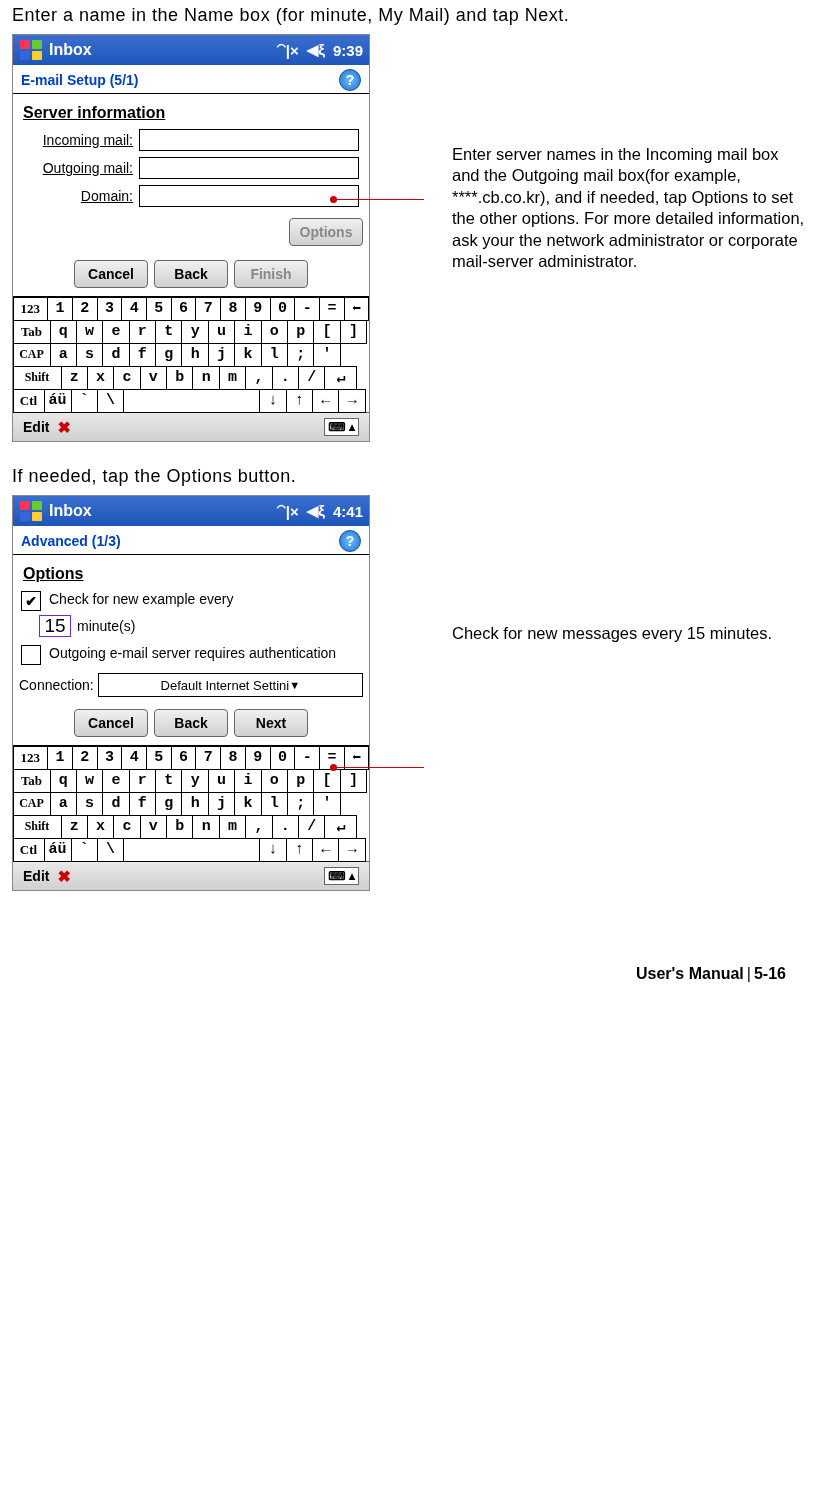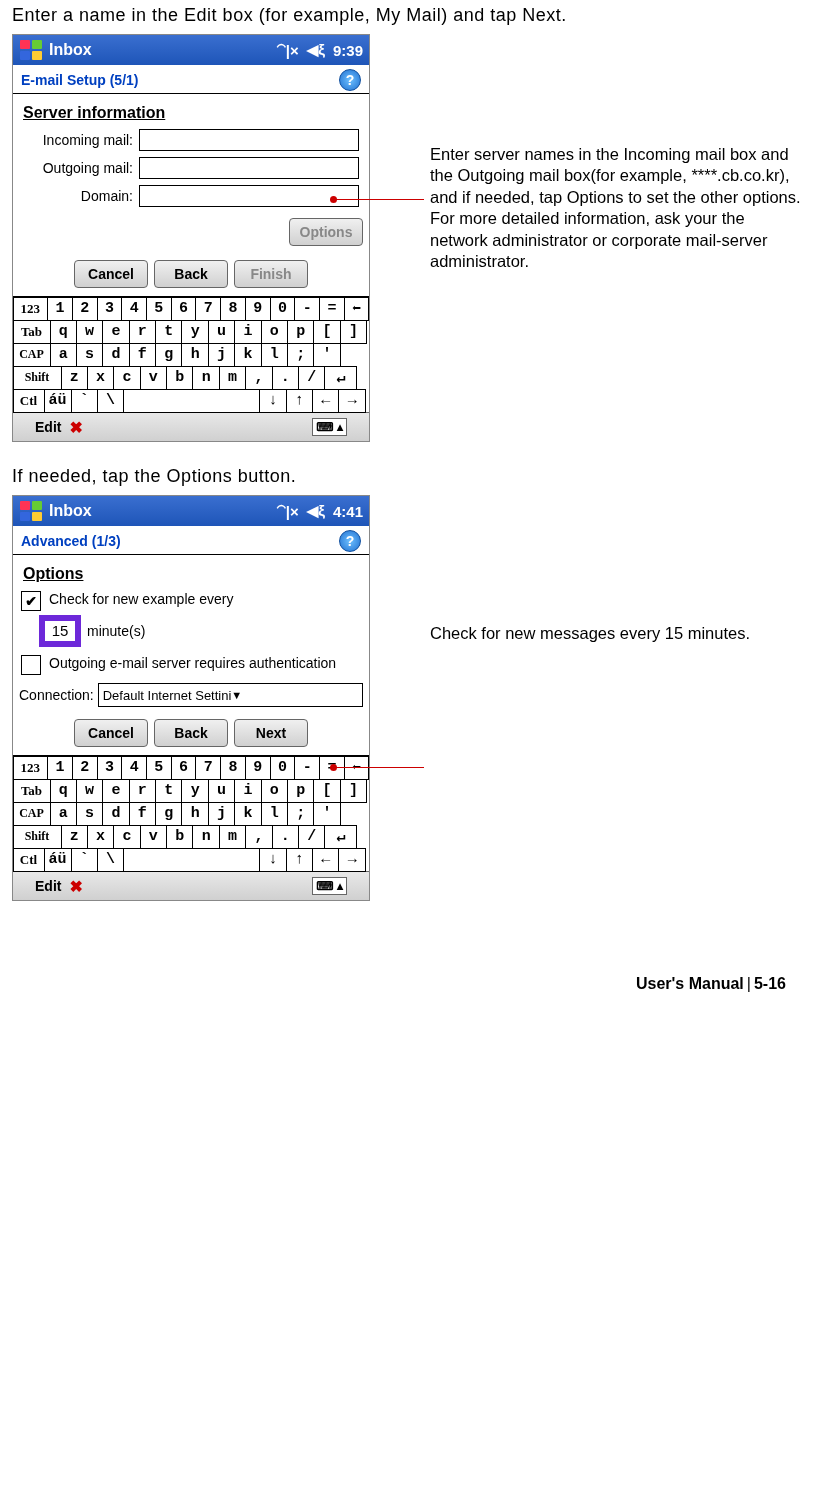--- a/index.html
+++ b/index.html
@@ -17,20 +17,21 @@
   .instr {
     font-family: "Arial Narrow", Arial, sans-serif;
     font-size: 18px;
     letter-spacing: 0.5px;
     margin: 0 0 8px 0;
   }
   .block {
     display: flex;
     align-items: flex-start;
     margin-bottom: 24px;
+    gap: 22px;
   }
   .screenshot {
     width: 356px;
     border: 1px solid #888;
     background: #fff;
     font-family: Tahoma, Arial, sans-serif;
     font-size: 13px;
   }
   .titlebar {
     display: flex;
@@ -68,38 +69,39 @@
     color:#fff;
     display:flex; align-items:center; justify-content:center;
     font-weight:bold;
     margin-left:auto;
     border:1px solid #1050a0;
   }
   .section-title { font-weight:bold; padding:6px 10px 4px 10px; font-size:16px;text-decoration:underline;}
   .form-row {
     display:flex; align-items:center;
     padding: 3px 10px;
+    text-decoration: underline;
   }
   .form-row label { width:110px; text-align:right; margin-right:6px; font-size:14px;}
   .tinput {
     flex:1; height:22px; border:1px solid #000; background:#fff;
     box-sizing:border-box;
   }
   .checkbox-row { display:flex; align-items:flex-start; gap:8px; padding:4px 8px; font-size:14px;}
   .checkbox-box {
     width:18px; height:18px; border:1px solid #000; flex:0 0 18px;
     display:flex; align-items:center; justify-content:center;
     font-size:14px; font-weight:bold;
   }
   .indent-input { margin-left:26px; display:flex; align-items:center; gap:6px; font-size:14px; padding-bottom:4px;}
-  .numbox { width:30px; height:20px; border:6px solid #6d28d9; text-align:center; font-size:15px; line-height:20px;}
+  .numbox { width:30px; height:20px; border:1px solid #6d28d9; text-align:center; font-size:19px; line-height:20px;}
   .conn-row { display:flex; align-items:center; padding:4px 6px; font-size:14px;}
   .selectbox {
     flex:1; height:22px; border:1px solid #000; display:flex;
-    align-items:center; padding:0 4px; justify-content:flex-start;
+    align-items:center; padding:0 4px; justify-content:center;
     font-size:13px;
   }
   .selectbox .arrow { font-size:11px; }
   .btnbar { display:flex; justify-content:flex-end; gap:6px; padding:8px 6px 6px 6px;}
   .btnbar.center { justify-content:center; }
   .btn {
     min-width:72px; height:26px;
     background:linear-gradient(#f0f0f0,#d0d0d0);
     border:1px solid #666; border-radius:4px;
     display:flex; align-items:center; justify-content:center;
@@ -125,21 +127,21 @@
   .wau  { width:28px;}
   .wspace { width:137px;}
   .warr { width:27.4px;}
   .wbk  { width:27.4px;}
   .keylabel{font-family:Tahoma;}
 
   .editbar {
     display:flex; align-items:center; justify-content:space-between;
     background:linear-gradient(#e8e8e8,#d0d0d0);
     border-top:1px solid #666;
-    height:28px; padding:0 22px;
+    height:28px; padding:0 10px;
     font-size:14px; font-weight:bold;
   }
   .editbar .left { display:flex; align-items:center; gap:8px;}
   .editbar .kbicon {
     border:1px solid #666; padding:1px 3px; background:#fff;
     display:flex; align-items:center; gap:3px; font-size:12px;
   }
   .x-icon { color:#c00; font-weight:bold; font-size:16px;}
 
   .callout {
@@ -171,21 +173,21 @@
 <body>
 
 <div class="page">
 
   <div class="pointer-dot" style="top:196px; left:330px;"></div>
   <div class="pointer-line" style="top:199px; left:334px; width:90px;"></div>
 
   <div class="pointer-dot" style="top:764px; left:330px;"></div>
   <div class="pointer-line" style="top:767px; left:334px; width:90px;"></div>
 
-  <div class="instr">Enter a name in the Edit box (for example, My Mail) and tap Next.</div>
+  <div class="instr">Enter a name in the Name box (for minute, My Mail) and tap Next.</div>
 
   <div class="block">
     <div class="screenshot">
       <div class="titlebar">
         <span class="winlogo">
           <span class="wl1"></span>
             <span class="wl2"></span>
             <span class="wl3"></span>
             <span class="wl4"></span>
         </span>

